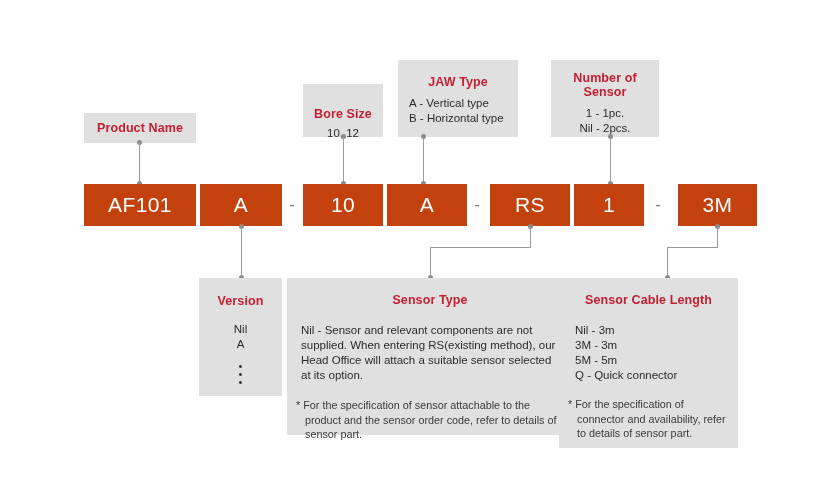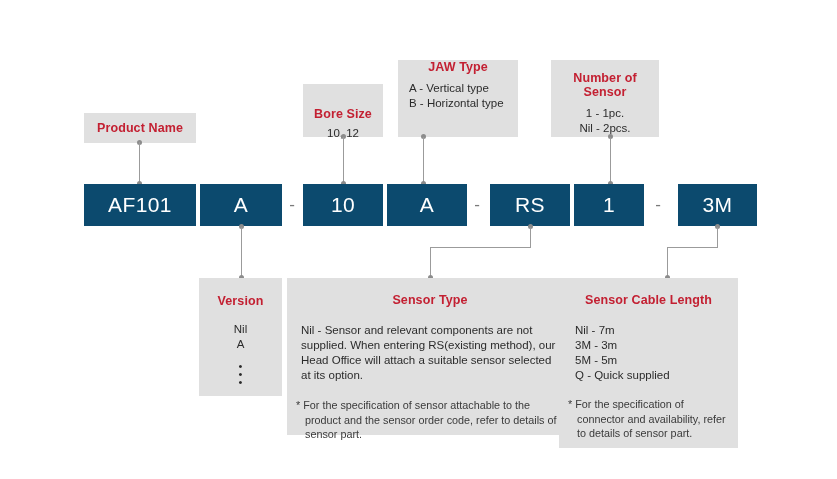--- a/index.html
+++ b/index.html
@@ -46,21 +46,21 @@
     line-height: 14.5px;
     color: #3a3a3a;
   }
   .hang {
     padding-left: 9px;
     text-indent: -9px;
   }
   
   .chip {
     position: absolute;
-    background: #0c4a6e;
+    background: #c2410c;
     color: #ffffff;
     display: flex;
     align-items: center;
     justify-content: center;
     font-size: 21px;
     letter-spacing: .4px;
     box-sizing: border-box;
     height: 42px;
     top: 184px;
   }
@@ -111,21 +111,21 @@
   <div class="info-box" style="left:84px; top:113px; width:112px; height:30px;">
     <div class="info-title" style="padding-top:8px;">Product Name</div>
   </div>
 
   <div class="info-box" style="left:303px; top:84px; width:80px; height:53px;">
     <div class="info-title" style="padding-top:23px;">Bore Size</div>
     <div class="info-body center" style="padding-top:5px;">10, 12</div>
   </div>
 
   <div class="info-box" style="left:398px; top:60px; width:120px; height:77px;">
-    <div class="info-title" style="padding-top:0;">JAW Type</div>
+    <div class="info-title" style="padding-top:15px;">JAW Type</div>
     <div style="padding:7px 0 0 11px;">
       <div class="info-body">A - Vertical type</div>
       <div class="info-body">B - Horizontal type</div>
     </div>
   </div>
 
   <div class="info-box" style="left:551px; top:60px; width:108px; height:77px;">
     <div class="info-title" style="padding-top:11px;">Number of Sensor</div>
     <div style="padding-top:7px;">
       <div class="info-body center">1 - 1pc.</div>
@@ -220,21 +220,21 @@
 
   <div class="info-box" style="left:287px; top:278px; width:286px; height:157px;">
     <div class="info-title" style="padding-top:15px;">Sensor Type</div>
     <div class="info-body" style="padding:16px 14px 0 14px;">Nil - Sensor and relevant components are not supplied. When entering RS(existing method), our Head Office will attach a suitable sensor selected at its option.</div>
     <div class="note hang" style="padding:15px 16px 0 18px;">* For the specification of sensor attachable to the product and the sensor order code, refer to details of sensor part.</div>
   </div>
 
   <div class="info-box" style="left:559px; top:278px; width:179px; height:170px;">
     <div class="info-title" style="padding-top:15px;">Sensor Cable Length</div>
     <div style="padding:16px 0 0 16px;">
-      <div class="info-body">Nil - 7m</div>
+      <div class="info-body">Nil - 3m</div>
       <div class="info-body">3M - 3m</div>
       <div class="info-body">5M - 5m</div>
-      <div class="info-body">Q - Quick supplied</div>
+      <div class="info-body">Q - Quick connector</div>
     </div>
     <div class="note hang" style="padding:14px 12px 0 18px;">* For the specification of connector and availability, refer to details of sensor part.</div>
   </div>
 
 </div>
 
 </body></html>

